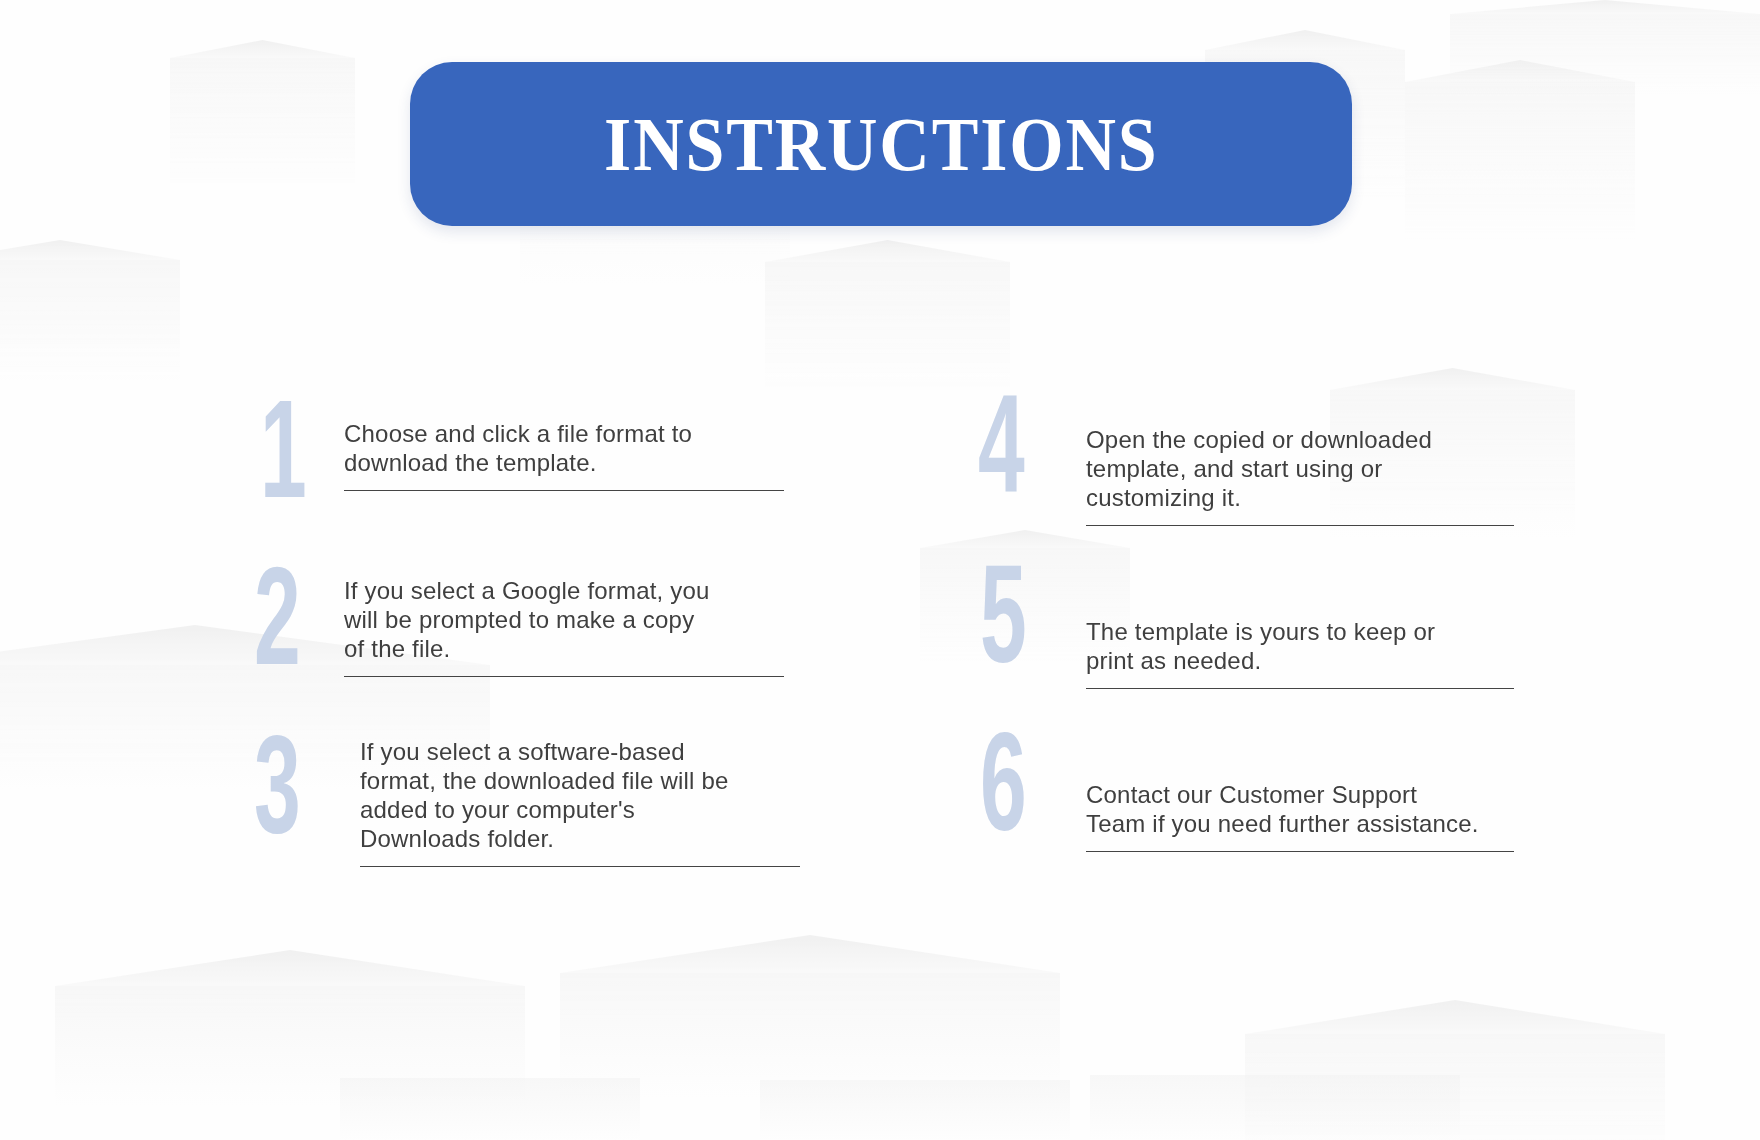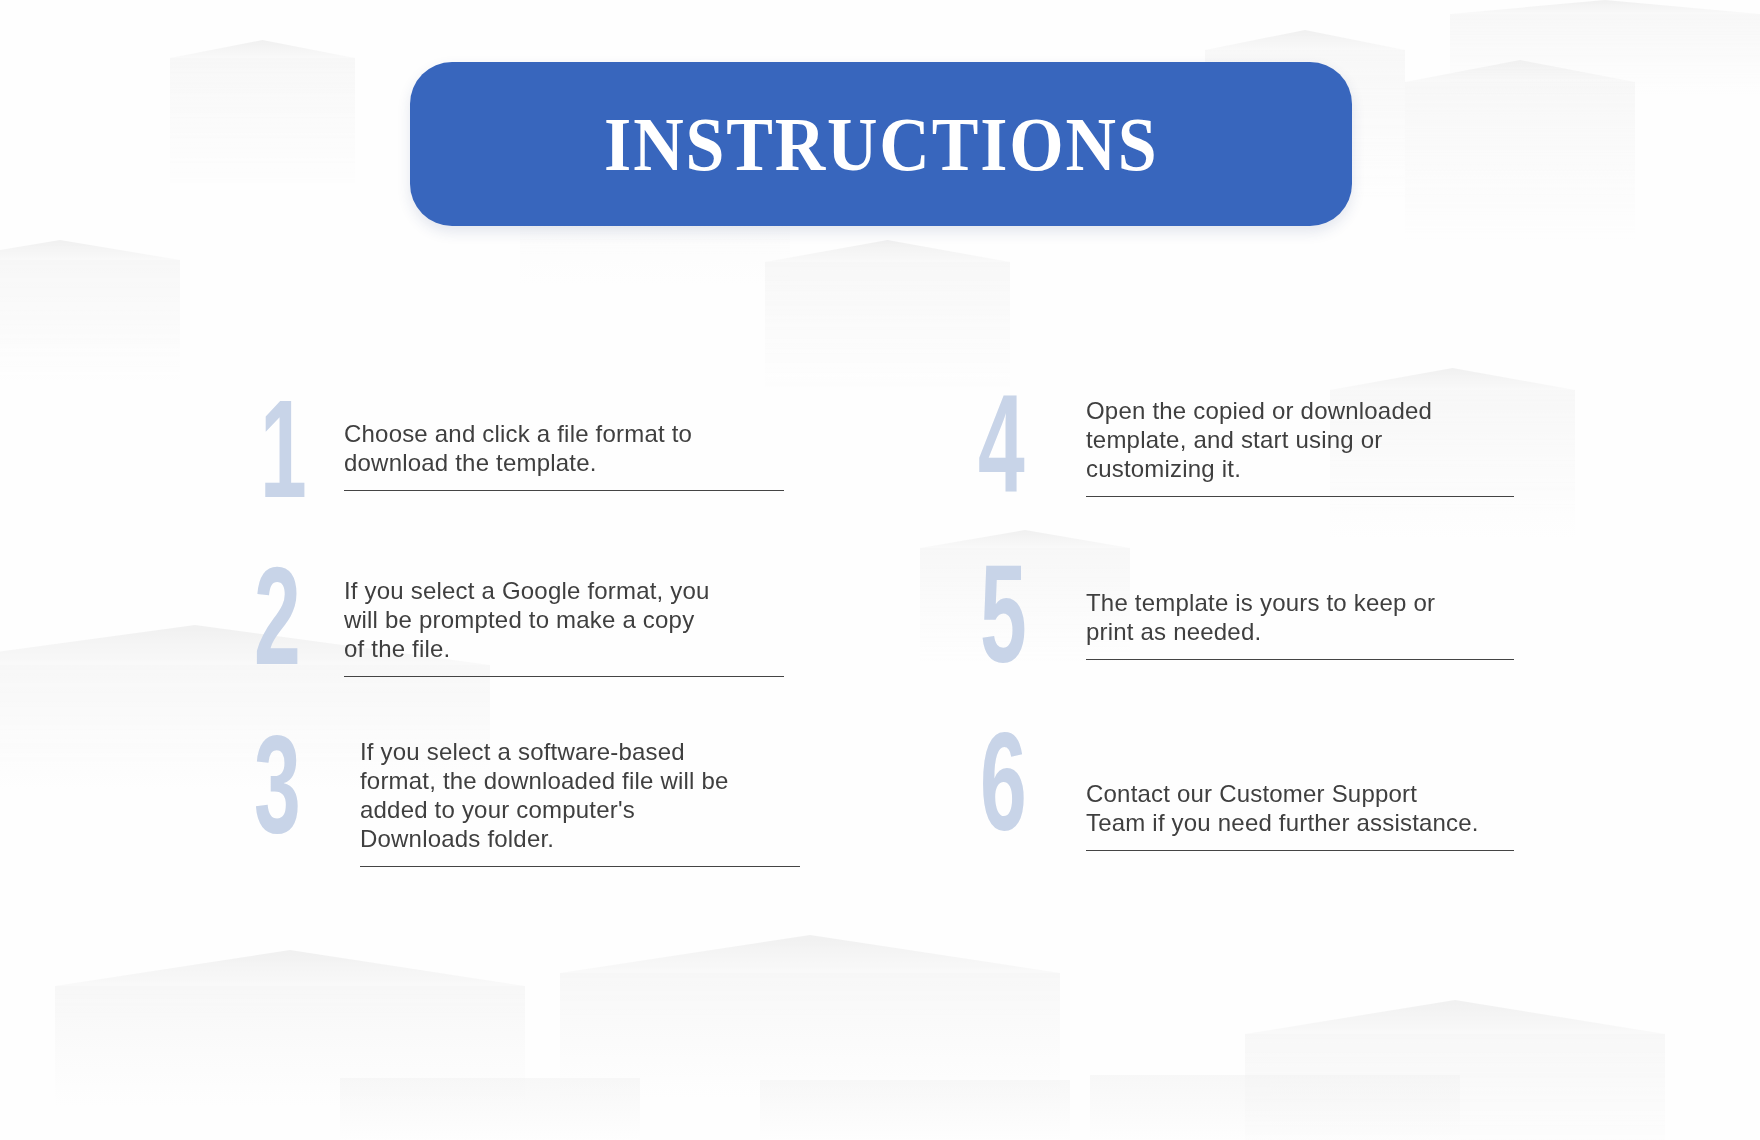--- a/index.html
+++ b/index.html
@@ -45,35 +45,35 @@
     transform:scaleX(0.6);transform-origin:left top;
   }
   .txt{
     position:absolute;width:440px;
     font-size:24px;line-height:29px;letter-spacing:.2px;
     color:var(--text-color,#3f3f3f);
     white-space:pre;
     border-bottom:1.5px solid var(--line-color,#444444);
     padding-bottom:13px;
   }
-  .s4 .txt,.s5 .txt,.s6 .txt{width:428px;}
+  .s4 .txt,.s5 .txt,.s6 .txt{width:428px;margin-top:29px;}
 
   .s1 .num{left:260px;top:379px}
   .s2 .num{left:254px;top:546px}
   .s3 .num{left:254px;top:714px}
   .s4 .num{left:978px;top:374px}
   .s5 .num{left:980px;top:544px}
   .s6 .num{left:980px;top:712px}
 
   .s1 .txt{left:344px;top:419px}
   .s2 .txt{left:344px;top:576px}
   .s3 .txt{left:360px;top:737px}
   .s4 .txt{left:1086px;top:396px}
   .s5 .txt{left:1086px;top:588px}
-  .s6 .txt{left:1086px;top:779px}
+  .s6 .txt{left:1086px;top:751px}
 </style>
 </head>
 <body>
 
 <div class="pattern">
   <div class="cube" style="left:170px;top:40px;width:185px">
       <div class="cube-ridge" style="height:18px"></div>
       <div class="cube-face" style="height:135px"></div>
     </div>
   <div class="cube" style="left:520px;top:90px;width:270px">

